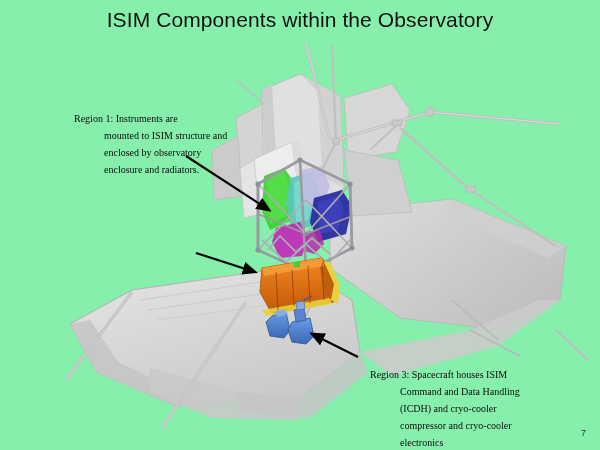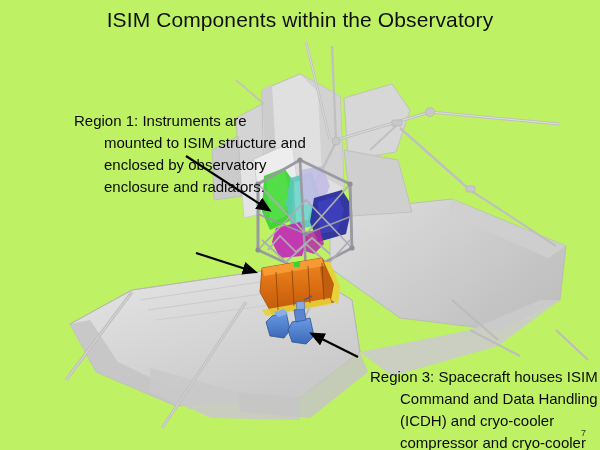--- a/index.html
+++ b/index.html
@@ -7,39 +7,40 @@
     width:600px;height:450px;
     background:#ffffff;
     font-family:"Liberation Sans", sans-serif;
     color:#111;
     overflow:hidden;
     position:relative;
   }
   #slide{
     position:absolute;inset:0;
     width:600px;height:450px;
-    background:#bef264;
+    background:#86efac;
   }
   #artwork{position:absolute;left:0;top:0;width:600px;height:450px;}
   .title{
     position:absolute;
     left:0;top:8px;width:600px;
     text-align:center;
     font-size:21px;
     font-weight:400;
     letter-spacing:0.1px;
     color:#101010;
   }
   .callout{
     position:absolute;
-    font-size:15px;
-    line-height:22px;
+    font-size:10px;
+    line-height:17px;
     color:#0b0b0b;
     white-space:pre-line;
     text-indent:0;
+    font-family:Liberation Serif, serif;
   }
   .callout.hang{
     padding-left:30px;
     text-indent:-30px;
   }
   #region1-text{ left:74px; top:110px; width:206px; }
   #region2-text{ left:2px;  top:196px; width:216px; }
   #region3-text{ left:370px; top:366px; width:226px; }
   .page-number{
     position:absolute;

